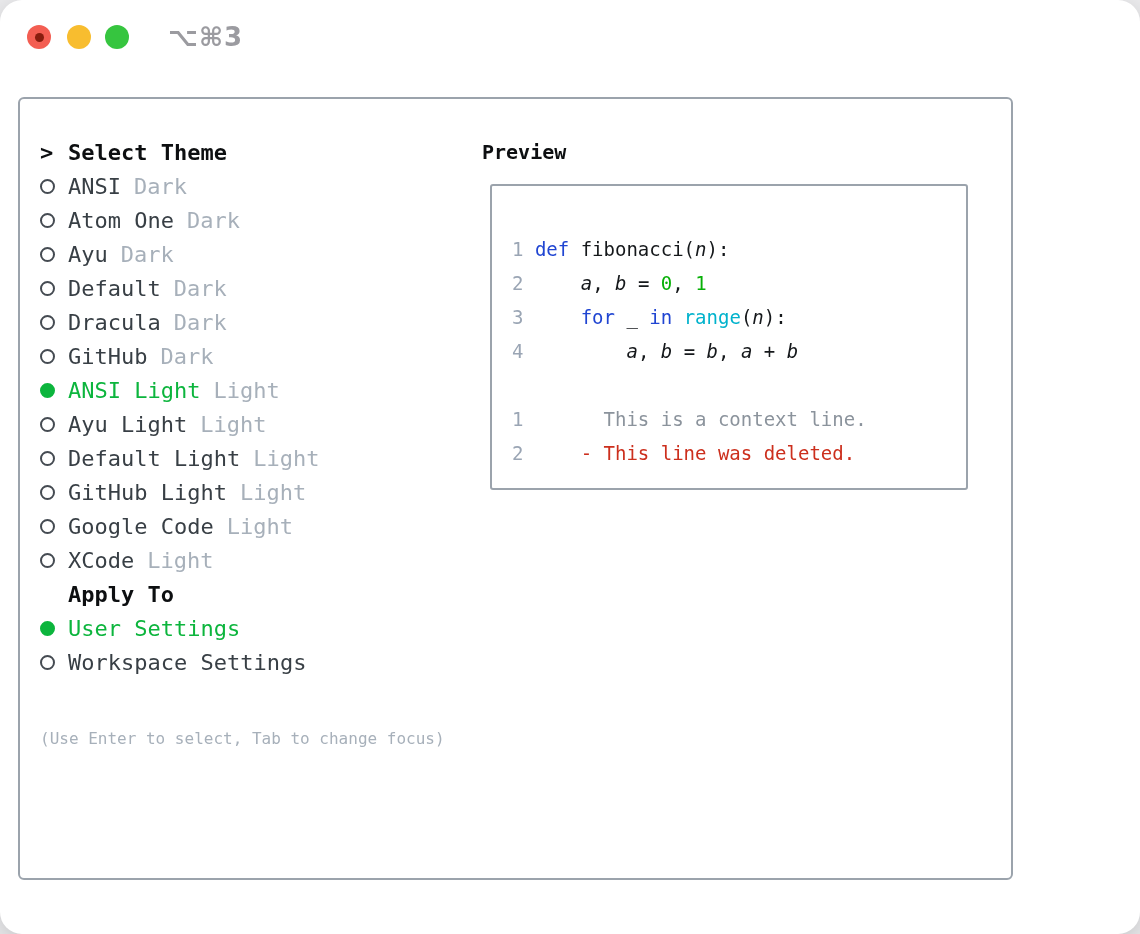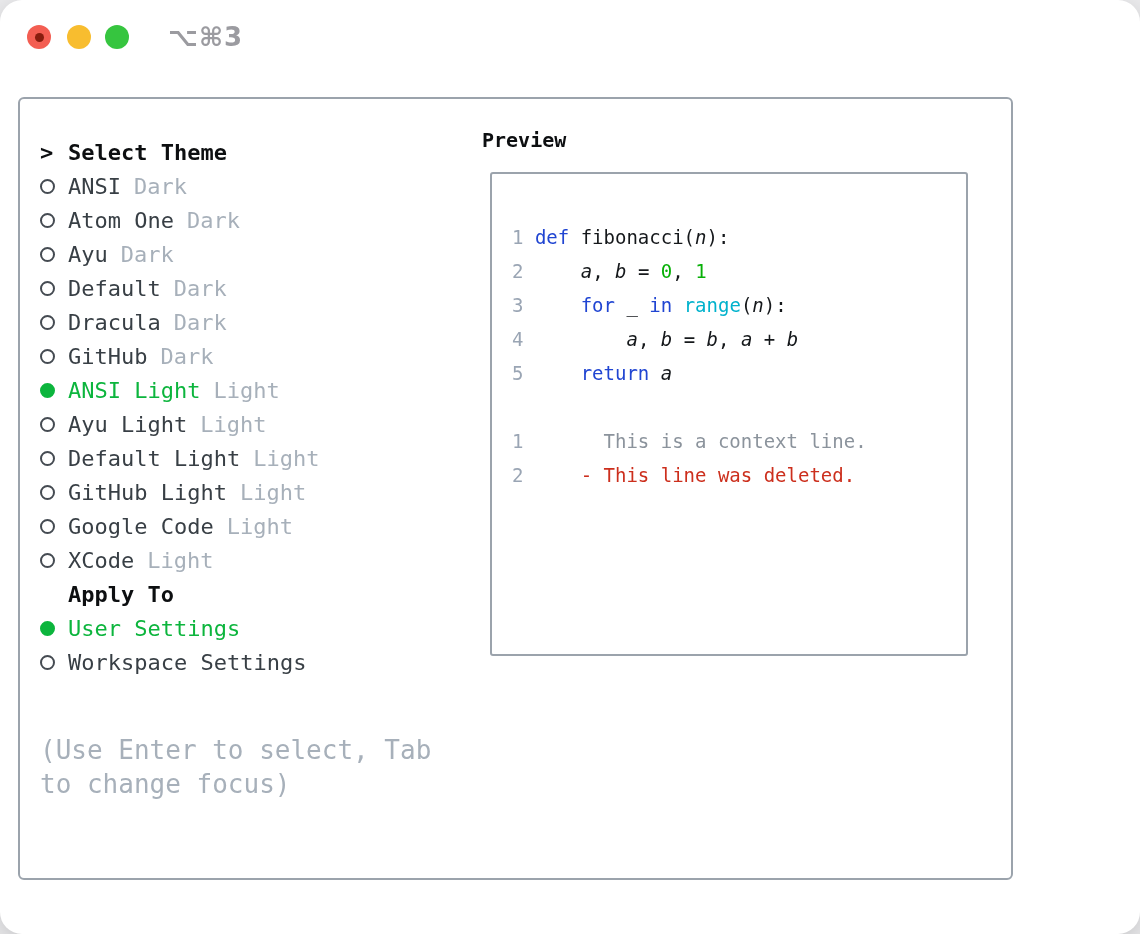--- a/index.html
+++ b/index.html
@@ -32,25 +32,25 @@
   .row{display:flex;align-items:center;height:34px;font-size:22px;color:var(--text_dark);}
   .marker-col{width:28px;flex:none;display:flex;align-items:center;}
   .cursor{font-weight:bold;color:#0d0f11;font-size:22px;}
   .header-text{font-weight:bold;color:#0d0f11;white-space:pre;}
   .radio{width:15px;height:15px;border:2px solid #454b52;border-radius:50%;}
   .radio.on{background:var(--accent_green);border-color:var(--accent_green);}
   .opt-name{white-space:pre;}
   .row.selected .opt-name{color:var(--accent_green);}
   .opt-tag{color:var(--muted_gray);margin-left:13px;white-space:pre;}
   #apply-group{}
-  .hint{margin-top:54px;width:430px;font-size:26px;line-height:34px;color:var(--muted_gray);}
+  .hint{margin-top:43px;width:430px;font-size:16px;line-height:34px;color:var(--muted_gray);}
   
-  .right-col{padding-top:24px;flex:1;}
+  .right-col{padding-top:36px;flex:1;}
   .preview-title{font-size:20px;line-height:34px;font-weight:bold;color:#0d0f11;}
-  .preview-box{margin-top:15px;margin-left:8px;width:478px;height:484px;
+  .preview-box{margin-top:15px;margin-left:8px;width:478px;height:306px;
     border:2px solid var(--border_gray);border-radius:3px;padding:46px 0 0 20px;overflow:hidden;}
   .code-line{font-size:19px;line-height:34px;white-space:pre;}
   .blank-line{height:34px;}
   .tk-lnum{color:var(--line_number_gray);}
   .tk-pl{color:#15181b;}
   .tk-kw{color:var(--keyword_blue);}
   .tk-fn{color:var(--builtin_cyan);text-align:center;}
   .tk-num{color:var(--number_green);}
   .tk-var{color:#15181b;font-style:italic;}
   .tk-ctx{color:var(--context_gray);}
@@ -190,21 +190,20 @@
     </div>
 
     <div class="right-col">
       <div class="preview-title">Preview</div>
       <div class="preview-box">
         <div id="code-lines">
             <div class="code-line"><span class="tk-lnum">1</span><span class="tk-pl"> </span><span class="tk-kw">def</span><span class="tk-pl"> fibonacci(</span><span class="tk-var">n</span><span class="tk-pl">):</span></div>
             <div class="code-line"><span class="tk-lnum">2</span><span class="tk-pl"> </span><span class="tk-pl">    </span><span class="tk-var">a</span><span class="tk-pl">, </span><span class="tk-var">b</span><span class="tk-pl"> = </span><span class="tk-num">0</span><span class="tk-pl">, </span><span class="tk-num">1</span></div>
             <div class="code-line"><span class="tk-lnum">3</span><span class="tk-pl"> </span><span class="tk-pl">    </span><span class="tk-kw">for</span><span class="tk-pl"> _ </span><span class="tk-kw">in</span><span class="tk-pl"> </span><span class="tk-fn">range</span><span class="tk-pl">(</span><span class="tk-var">n</span><span class="tk-pl">):</span></div>
             <div class="code-line"><span class="tk-lnum">4</span><span class="tk-pl"> </span><span class="tk-pl">        </span><span class="tk-var">a</span><span class="tk-pl">, </span><span class="tk-var">b</span><span class="tk-pl"> = </span><span class="tk-var">b</span><span class="tk-pl">, </span><span class="tk-var">a</span><span class="tk-pl"> + </span><span class="tk-var">b</span></div>
-            <div class="code-line"><span class="tk-lnum">5</span><span class="tk-pl"> </span><span class="tk-pl">    </span><span class="tk-kw">return</span><span class="tk-pl"> </span><span class="tk-var">a</span></div>
             <div class="blank-line"></div>
             <div class="code-line"><span class="tk-lnum">1</span><span class="tk-pl">     </span><span class="tk-ctx">  This is a context line.</span></div>
             <div class="code-line"><span class="tk-lnum">2</span><span class="tk-pl">     </span><span class="tk-del">- This line was deleted.</span></div>
           </div>
       </div>
     </div>
   </div>
 </div>
 
 </body></html>

